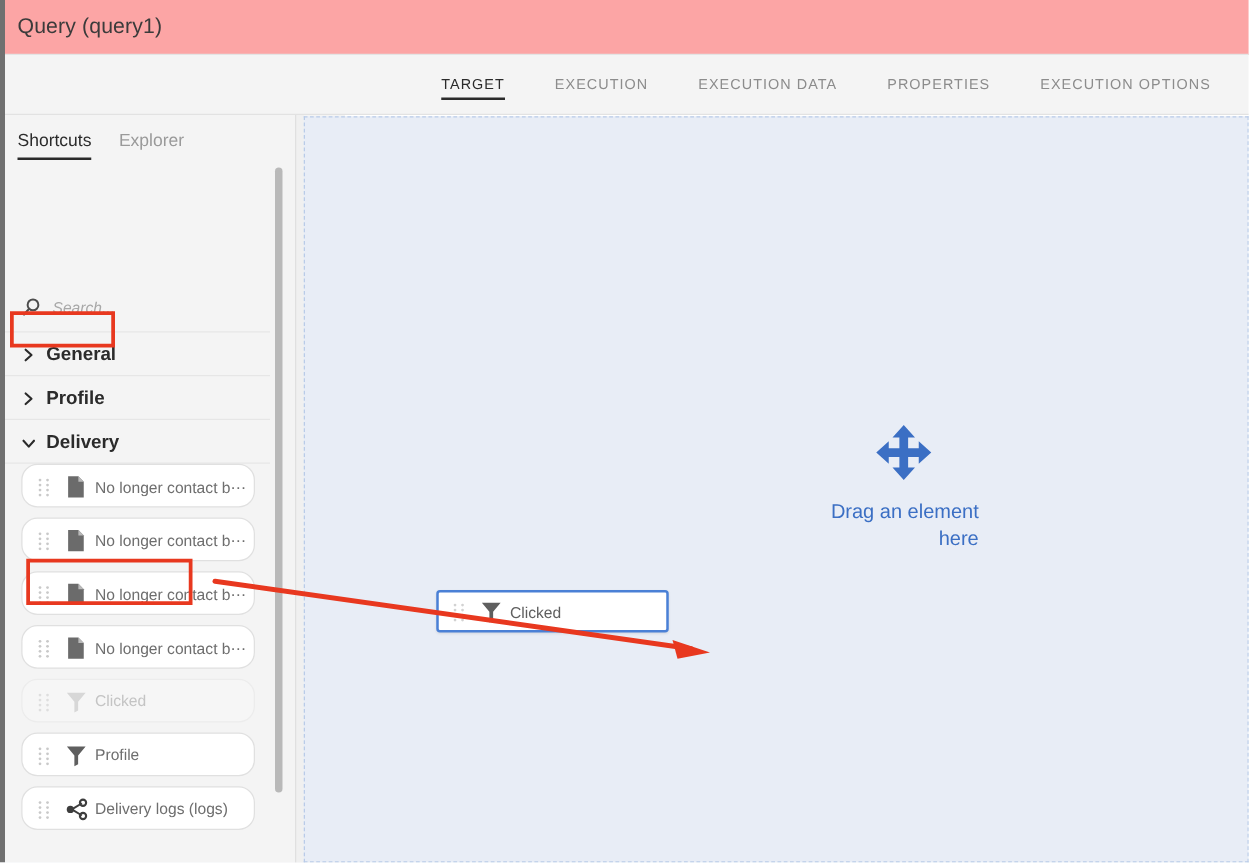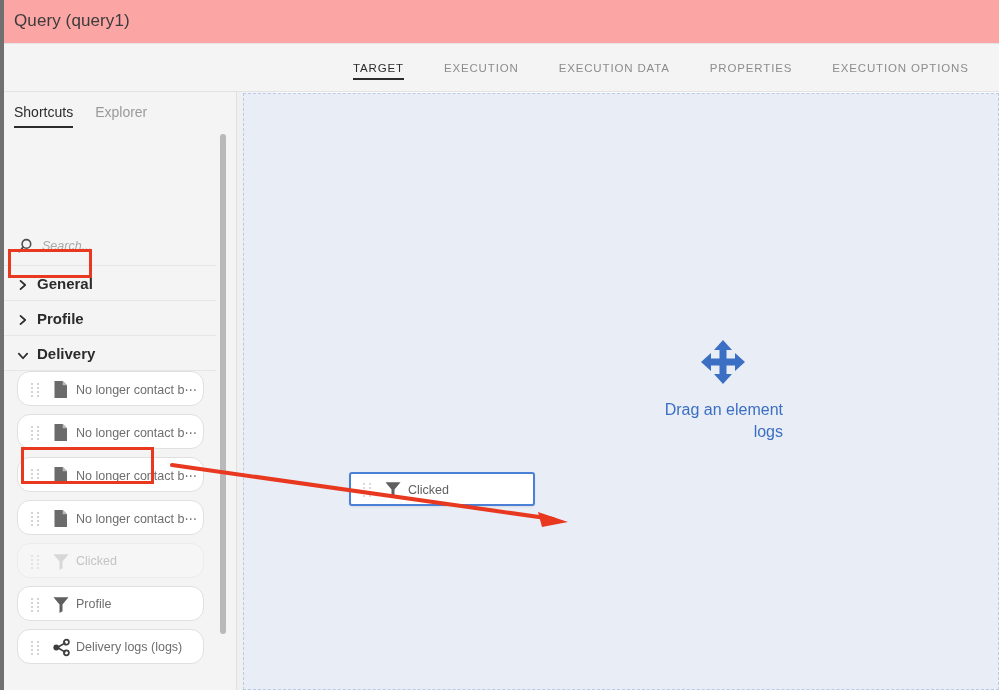--- a/index.html
+++ b/index.html
@@ -509,21 +509,21 @@
 
 <div class="canvas">
 
   <div class="dropzone">
     <div class="move-ic">
       <svg width="48" height="46" viewBox="0 0 48 46">
         <path d="M24 1 L33 11 H27.5 V19.5 H36 V14 L46 23 L36 32 V26.5 H27.5 V35 H33 L24 45 L15 35 H20.5 V26.5 H12 V32 L2 23 L12 14 V19.5 H20.5 V11 H15 Z" fill="#3b6fc4"></path>
       </svg>
     </div>
     <div class="dz-text">Drag an element</div>
-    <div class="dz-text">logs</div>
+    <div class="dz-text">here</div>
   </div>
 
 </div>
 
 <div class="dragged">
   <span class="handle">
     <svg width="10" height="16" viewBox="0 0 10 16">
       <g fill="#d2d2d2">
         <circle cx="2" cy="2" r="1.1"></circle>
           <circle cx="8" cy="2" r="1.1"></circle>

